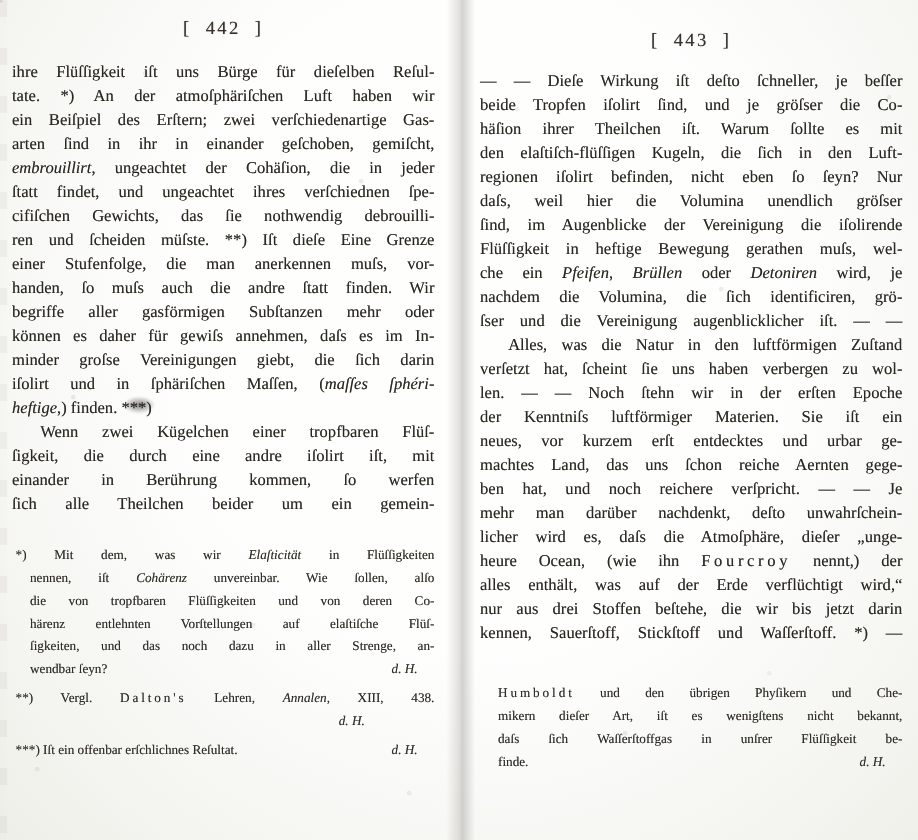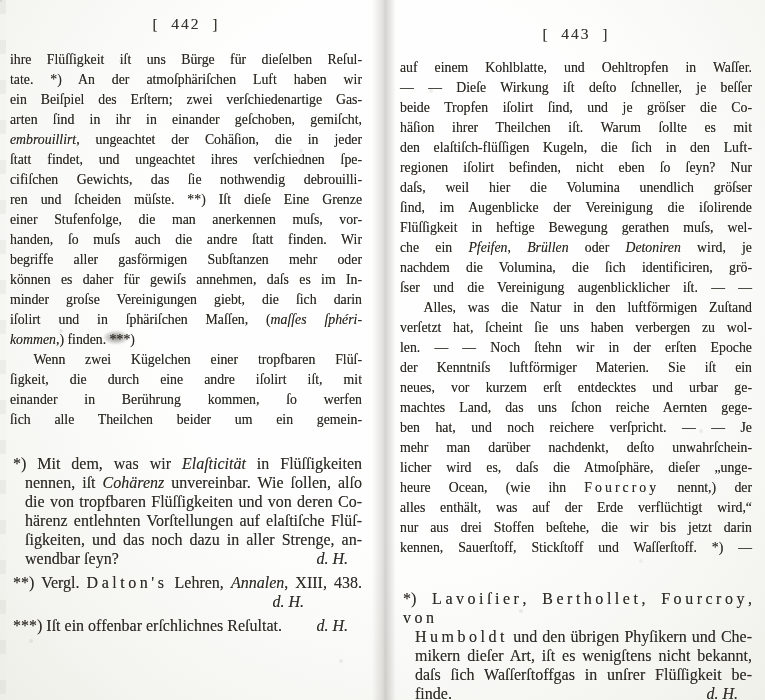--- a/index.html
+++ b/index.html
@@ -26,21 +26,21 @@
   .body-text { font-size:13.8px; }
   .line {
     height:20px; line-height:20px; width:100%;
     text-align:justify; text-align-last:justify;
     white-space:normal; overflow:visible;
     text-shadow:0 0 0.55px rgba(43,40,34,0.55);
   }
   .line.noj { text-align-last:left; }
   .line.indent { text-indent:1.7em; }
 
-  .footnotes { font-size:16px; color:#2f2c26; }
+  .footnotes { font-size:11px; color:#2f2c26; }
   .page-left  .footnotes { margin-top:24px; }
   .page-right .footnotes { margin-top:31px; }
   .fn { margin-bottom:5px; }
   .fline {
     min-height:19px; line-height:19px; padding-left:15px;
     text-align:justify; text-align-last:justify;
     text-shadow:0 0 0.5px rgba(47,44,38,0.5);
   }
   .fline.fstart { padding-left:3px; }
   .fline.split { display:flex; justify-content:space-between; text-align:center; text-align-last:left; }
@@ -96,21 +96,21 @@
         <div class="line"><i>embrouillirt</i>, ungeachtet der Cohäſion, die in jeder</div>
         <div class="line">ſtatt findet, und ungeachtet ihres verſchiednen ſpe-</div>
         <div class="line">cifiſchen Gewichts, das ſie nothwendig debrouilli-</div>
         <div class="line">ren und ſcheiden müſste. **)  Iſt dieſe Eine Grenze</div>
         <div class="line">einer Stufenfolge, die man anerkennen muſs, vor-</div>
         <div class="line">handen, ſo muſs auch die andre ſtatt finden.  Wir</div>
         <div class="line">begriffe aller gasförmigen Subſtanzen mehr oder</div>
         <div class="line">können es daher für gewiſs annehmen, daſs es im In-</div>
         <div class="line">minder groſse Vereinigungen giebt, die ſich darin</div>
         <div class="line">iſolirt und in ſphäriſchen Maſſen, (<i>maſſes ſphéri-</i></div>
-        <div class="line noj"><i>kommen</i>,) finden. ***)</div>
+        <div class="line noj"><i>heftige</i>,) finden. ***)</div>
         <div class="line indent">Wenn zwei Kügelchen einer tropfbaren Flüſ-</div>
         <div class="line">ſigkeit, die durch eine andre iſolirt iſt, mit</div>
         <div class="line">einander in Berührung kommen, ſo werfen</div>
         <div class="line">ſich alle Theilchen beider um ein gemein-</div>
       </div>
     <div class="footnotes">
         <div class="fn">
           <div class="fline fstart">*) Mit dem, was wir <i>Elaſticität</i> in Flüſſigkeiten</div>
           <div class="fline">nennen, iſt <i>Cohärenz</i> unvereinbar.  Wie ſollen, alſo</div>
           <div class="fline">die von tropfbaren Flüſſigkeiten und von deren Co-</div>
@@ -130,21 +130,20 @@
             <span>***) Iſt ein offenbar erſchlichnes Reſultat.</span>
             <span class="sig"><i>d. H.</i></span>
           </div>
         </div>
       </div>
   </section>
 
   <section class="page page-right">
     <div class="pghead">[  443  ]</div>
     <div class="body-text">
-        <div class="line">auf einem Kohlblatte, und Oehltropfen in Waſſer.</div>
         <div class="line">— — Dieſe Wirkung iſt deſto ſchneller, je beſſer</div>
         <div class="line">beide Tropfen iſolirt ſind, und je gröſser die Co-</div>
         <div class="line">häſion ihrer Theilchen iſt.  Warum ſollte es mit</div>
         <div class="line">den elaſtiſch-flüſſigen Kugeln, die ſich in den Luft-</div>
         <div class="line">regionen iſolirt befinden, nicht eben ſo ſeyn?  Nur</div>
         <div class="line">daſs, weil hier die Volumina unendlich gröſser</div>
         <div class="line">ſind, im Augenblicke der Vereinigung die iſolirende</div>
         <div class="line">Flüſſigkeit in heftige Bewegung gerathen muſs, wel-</div>
         <div class="line">che ein <i>Pfeifen</i>, <i>Brüllen</i> oder <i>Detoniren</i> wird, je</div>
         <div class="line">nachdem die Volumina, die ſich identificiren, grö-</div>
@@ -158,21 +157,20 @@
         <div class="line">ben hat, und noch reichere verſpricht. — —  Je</div>
         <div class="line">mehr man darüber nachdenkt, deſto unwahrſchein-</div>
         <div class="line">licher wird es, daſs die Atmoſphäre, dieſer „unge-</div>
         <div class="line">heure Ocean, (wie ihn <span class="g">Fourcroy</span> nennt,) der</div>
         <div class="line">alles enthält, was auf der Erde verflüchtigt wird,“</div>
         <div class="line">nur aus drei Stoffen beſtehe, die wir bis jetzt darin</div>
         <div class="line">kennen, Sauerſtoff, Stickſtoff und Waſſerſtoff. *) —</div>
       </div>
     <div class="footnotes">
         <div class="fn">
-          <div class="fline fstart">*) <span class="g">Lavoiſier</span>, <span class="g">Berthollet</span>, <span class="g">Fourcroy</span>, <span class="g">von</span></div>
           <div class="fline"><span class="g">Humboldt</span> und den übrigen Phyſikern und Che-</div>
           <div class="fline">mikern dieſer Art, iſt es wenigſtens nicht bekannt,</div>
           <div class="fline">daſs ſich Waſſerſtoffgas in unſrer Flüſſigkeit be-</div>
           <div class="fline split">
             <span>finde.</span>
             <span class="sig"><i>d. H.</i></span>
           </div>
         </div>
       </div>
   </section>

